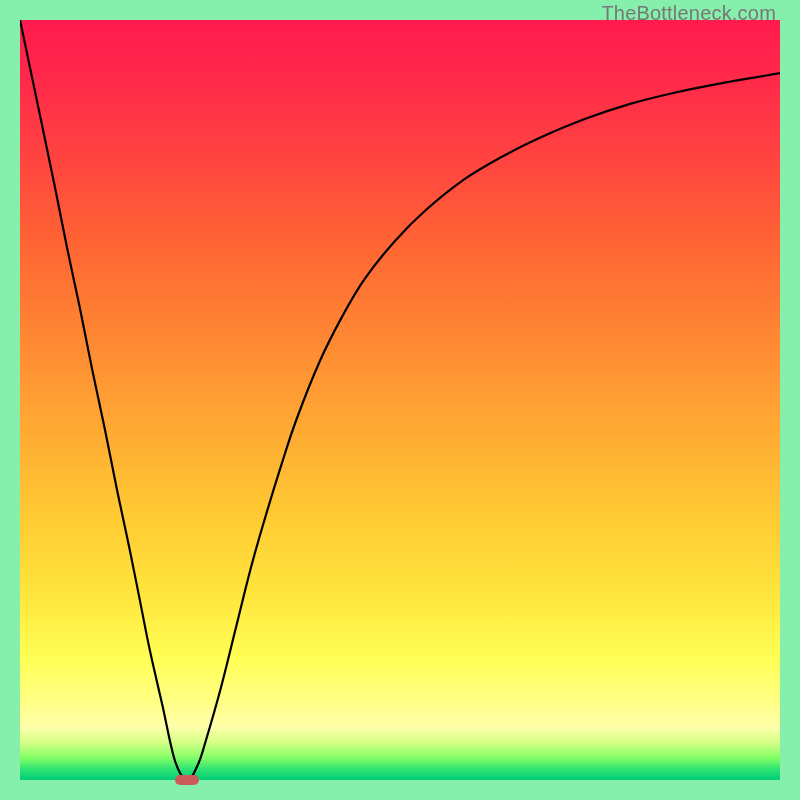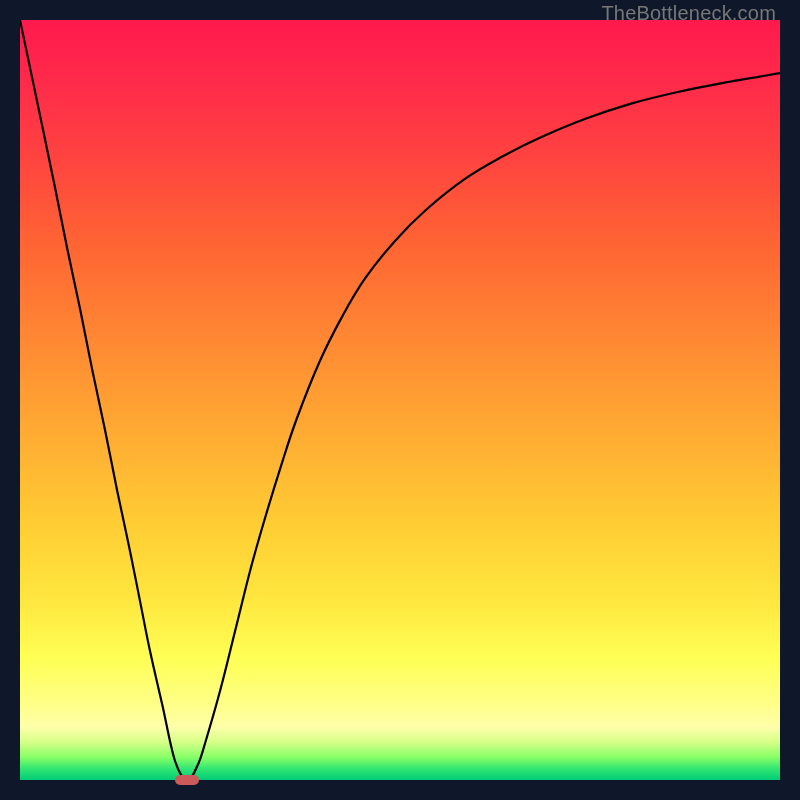--- a/index.html
+++ b/index.html
@@ -8,21 +8,21 @@
     width: 800px;
     height: 800px;
     overflow: hidden;
     background: #000;
     font-family: Arial, Helvetica, sans-serif;
   }
   .frame {
     position: relative;
     width: 800px;
     height: 800px;
-    background: #0f172a;
+    background: #86efac;
   }
   .plot-area {
     position: absolute;
     left: 20px;
     top: 20px;
     width: 760px;
     height: 760px;
     background: linear-gradient(to bottom,
       #ff1a4d 0%,
       #ff2a4a 8%,

